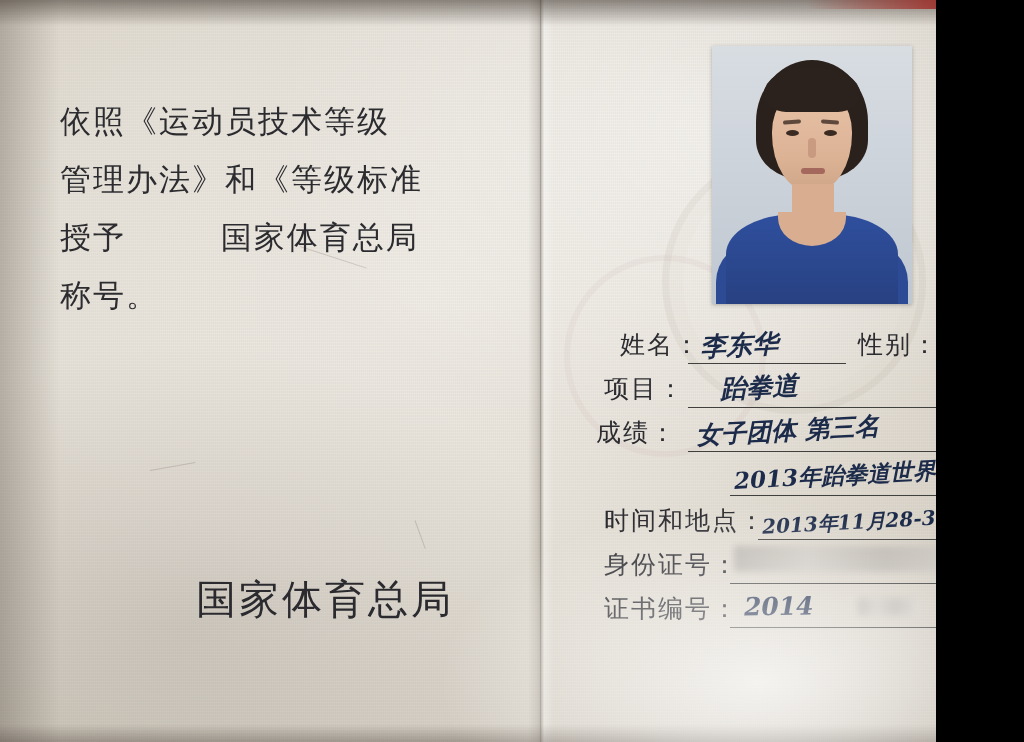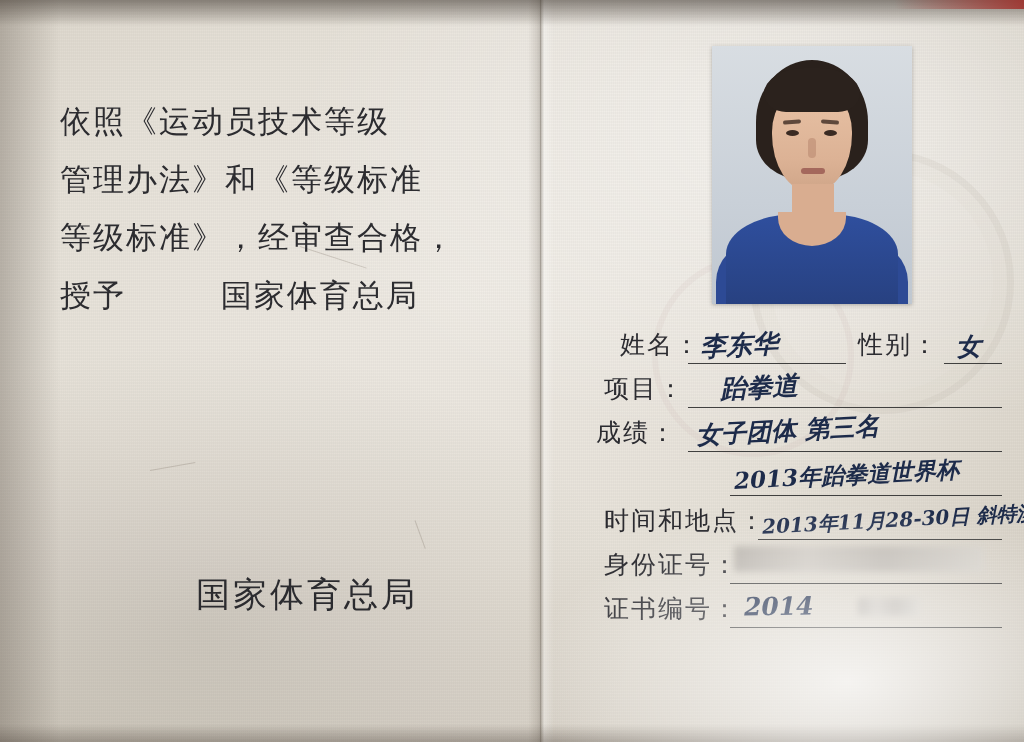--- a/index.html
+++ b/index.html
@@ -2,21 +2,21 @@
 <html><head>
 <meta charset="utf-8">
 <style>
   html, body {
     margin: 0;
     padding: 0;
     background: #000;
   }
   #page {
     position: relative;
-    width: 1024px;
+    width: 936px;
     height: 742px;
     overflow: hidden;
     font-family: "Liberation Serif", serif;
     background: #cfc9c1;
   }
   
   .paper {
     position: absolute;
     inset: 0;
     background:
@@ -117,21 +117,21 @@
     line-height: 58px;
     letter-spacing: 2px;
     font-family: "DejaVu Serif", serif;
   }
   .left-body .ln { white-space: pre; }
   .ln.ind { padding-left: 62px; }
   .issuer {
     position: absolute;
     left: 196px;
     top: 572px;
-    font-size: 34px;
+    font-size: 40px;
     letter-spacing: 3px;
     color: #2b2b2f;
     font-family: "DejaVu Serif", serif;
   }
   .date-line {
     position: absolute;
     left: 160px;
     top: 630px;
     font-size: 30px;
     letter-spacing: 2px;
@@ -305,22 +305,22 @@
   <div class="left-shadow"></div>
   <div class="bottom-shadow"></div>
 
   <div class="scuff" style="left:300px; top:246px; width:70px; height:1px; transform:rotate(18deg);"></div>
   <div class="scuff" style="left:150px; top:470px; width:46px; height:1px; transform:rotate(-10deg);"></div>
   <div class="scuff" style="left:415px; top:520px; width:30px; height:1px; transform:rotate(70deg);"></div>
 
   <div class="left-body">
     <div class="ln">依照《运动员技术等级</div>
     <div class="ln">管理办法》和《等级标准</div>
-    <div class="ln">等级标准》，经审查合格，</div>
     <div class="ln">授予        国家体育总局</div>
+    <div class="ln">称号。</div>
   </div>
 
   <div class="issuer">国家体育总局</div>
 
   <div class="photo">
     <div class="bg"></div>
     <div class="hair"></div>
     <div class="face"></div>
     <div class="fringe"></div>
     <div class="brow l"></div>

